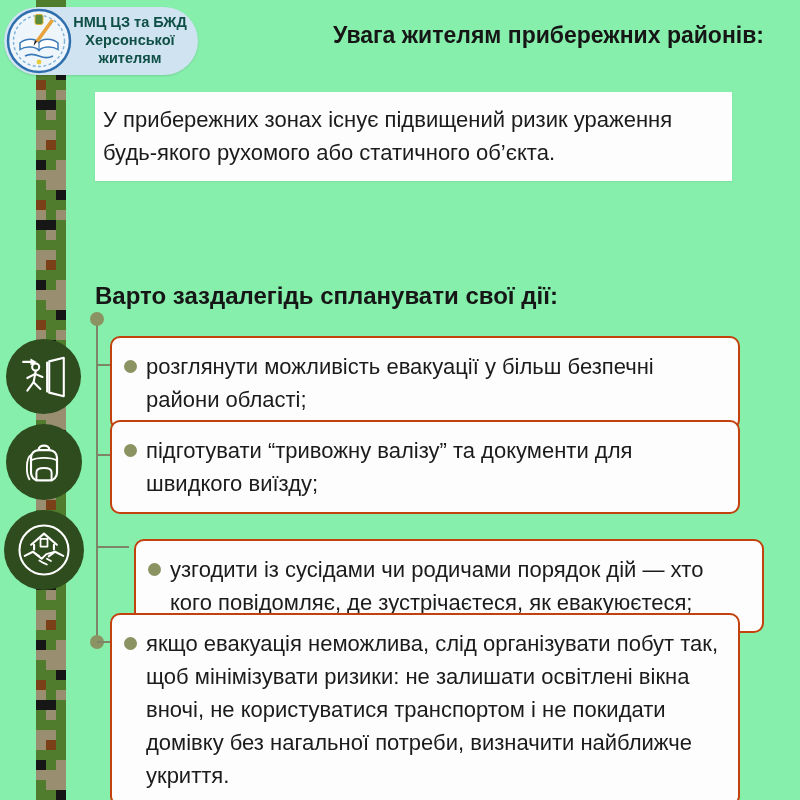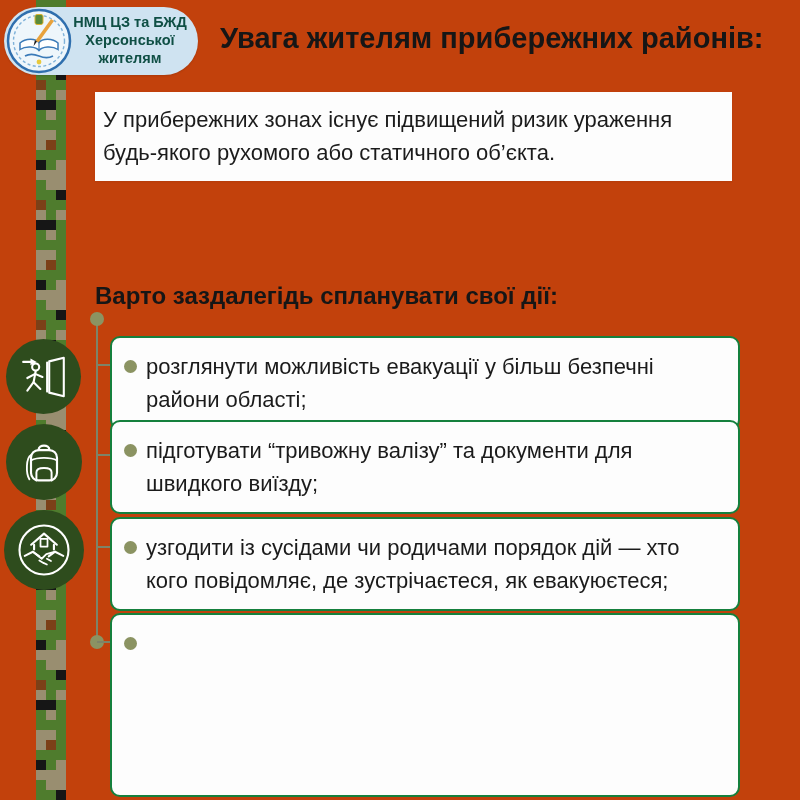--- a/index.html
+++ b/index.html
@@ -1,38 +1,38 @@
 <!DOCTYPE html>
 <html lang="uk"><head>
 <meta charset="utf-8">
 <style>
   html,body{margin:0;padding:0;}
   body{width:800px;height:800px;}
   #canvas{
     position:relative;width:800px;height:800px;
-    background:#c2410c;overflow:hidden;
+    background:#86efac;overflow:hidden;
     font-family:"Liberation Sans",sans-serif;color:#1b1b1b;
   }
   
   .camo{position:absolute;left:36px;top:0;width:30px;height:800px;}
   
   .logo-pill{
     position:absolute;left:4px;top:7px;width:194px;height:68px;
     background:#cfe3f1;border-radius:34px;display:flex;align-items:center;
     box-shadow:0 1px 2px rgba(0,0,0,.12);
   }
   .emblem{flex:0 0 auto;margin-left:2px;}
   .logo-text{
     flex:1;text-align:center;font-weight:bold;font-size:14.5px;
     line-height:1.22;color:#0f4f45;padding-right:10px;
   }
   
   .title{
-    position:absolute;left:220px;top:22px;width:560px;
-    font-size:29px;font-weight:bold;color:#161616;
+    position:absolute;left:204px;top:22px;width:560px;
+    font-size:23px;font-weight:bold;color:#161616;text-align:right;
   }
   
   .plain-box{
     position:absolute;left:95px;width:613px;background:#fdfdfd;
     padding:11px 16px 12px 8px;font-size:22px;line-height:33px;
     box-shadow:0 1px 2px rgba(0,0,0,.07);
   }
   .plain-box b{font-weight:bold;}
   #intro-box-1{top:92px;}
   #intro-box-2{top:188px;}
@@ -44,27 +44,27 @@
   
   .timeline-line{position:absolute;left:96px;top:318px;width:2px;height:325px;background:#7d8468;}
   .tdot{position:absolute;width:14px;height:14px;border-radius:50%;background:#8b9362;}
   #tdot-top{left:90px;top:312px;}
   #tdot-bottom{left:90px;top:635px;}
   .connector{position:absolute;left:97px;width:32px;height:2px;background:#7d8468;}
   #conn-1{top:364px;} #conn-2{top:454px;} #conn-3{top:546px;} #conn-4{top:641px;}
   
   .action-box{
     position:absolute;left:110px;width:576px;background:#fdfdfd;
-    border:2px solid #15803d;border-radius:10px;
+    border:2px solid #c2410c;border-radius:10px;
     padding:12px 16px 12px 34px;font-size:22px;line-height:33px;
   }
   .bullet{position:absolute;left:12px;top:22px;width:13px;height:13px;border-radius:50%;background:#8b9362;}
   #action-box-1{top:336px;min-height:56px;}
   #action-box-2{top:420px;min-height:56px;}
-  #action-box-3{top:517px;min-height:56px;}
+  #action-box-3{top:539px;min-height:56px;margin-left:24px;}
   #action-box-4{top:613px;min-height:156px;}
   
   .icon-circle{
     position:absolute;border-radius:50%;background:#2e4c1d;
     display:flex;align-items:center;justify-content:center;
   }
   #icon-circle-1{left:6px;top:339px;width:75px;height:75px;}
   #icon-circle-2{left:6px;top:424px;width:76px;height:76px;}
   #icon-circle-3{left:4px;top:510px;width:80px;height:80px;}
 </style>
@@ -172,15 +172,16 @@
   <div class="action-box" id="action-box-2">
     <span class="bullet"></span>
     <span>підготувати “тривожну валізу” та документи для швидкого виїзду;</span>
   </div>
   <div class="action-box" id="action-box-3">
     <span class="bullet"></span>
     <span>узгодити із сусідами чи родичами порядок дій — хто кого повідомляє, де зустрічаєтеся, як евакуюєтеся;</span>
   </div>
   <div class="action-box" id="action-box-4">
     <span class="bullet"></span>
+    <span>якщо евакуація неможлива, слід організувати побут так, щоб мінімізувати ризики: не залишати освітлені вікна вночі, не користуватися транспортом і не покидати домівку без нагальної потреби, визначити найближче укриття.</span>
   </div>
 
 </div>
 
 </body></html>

